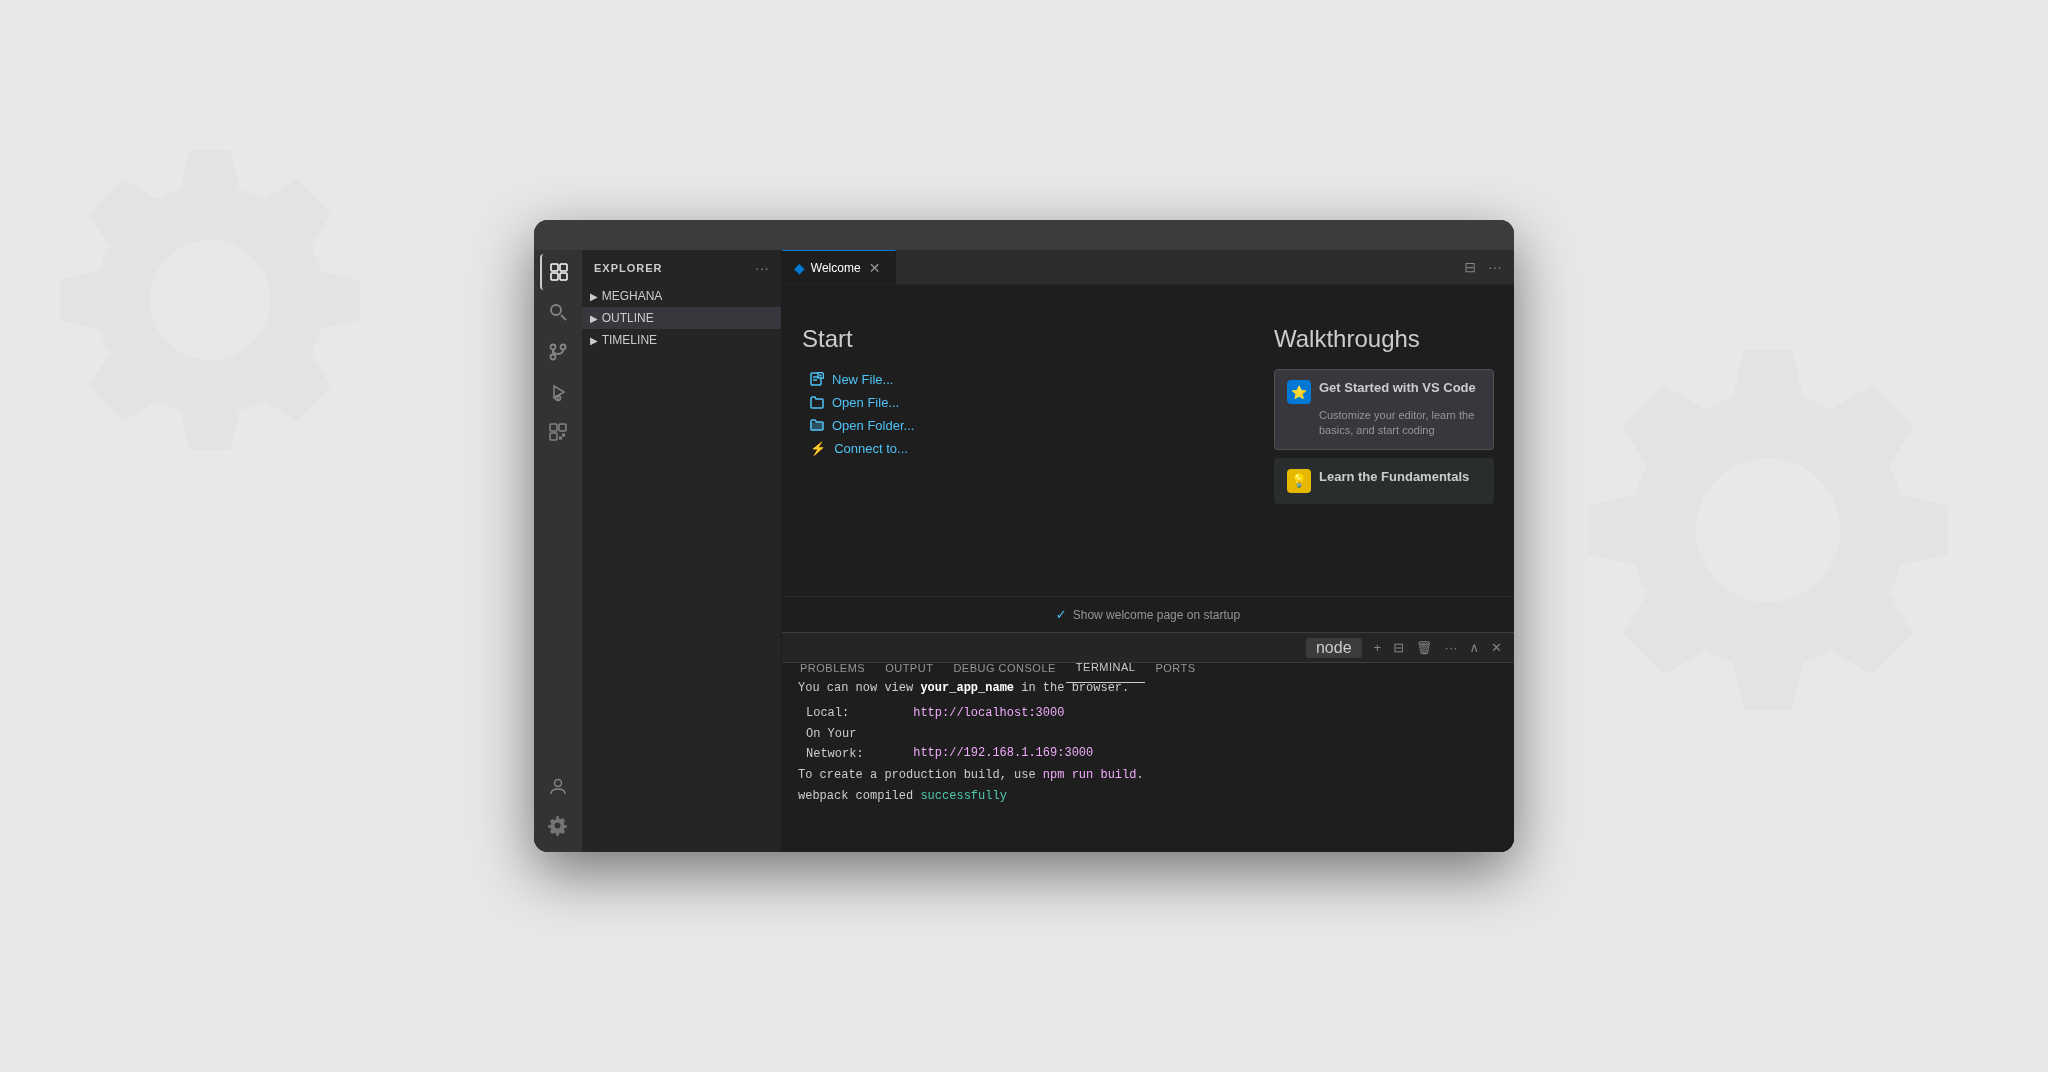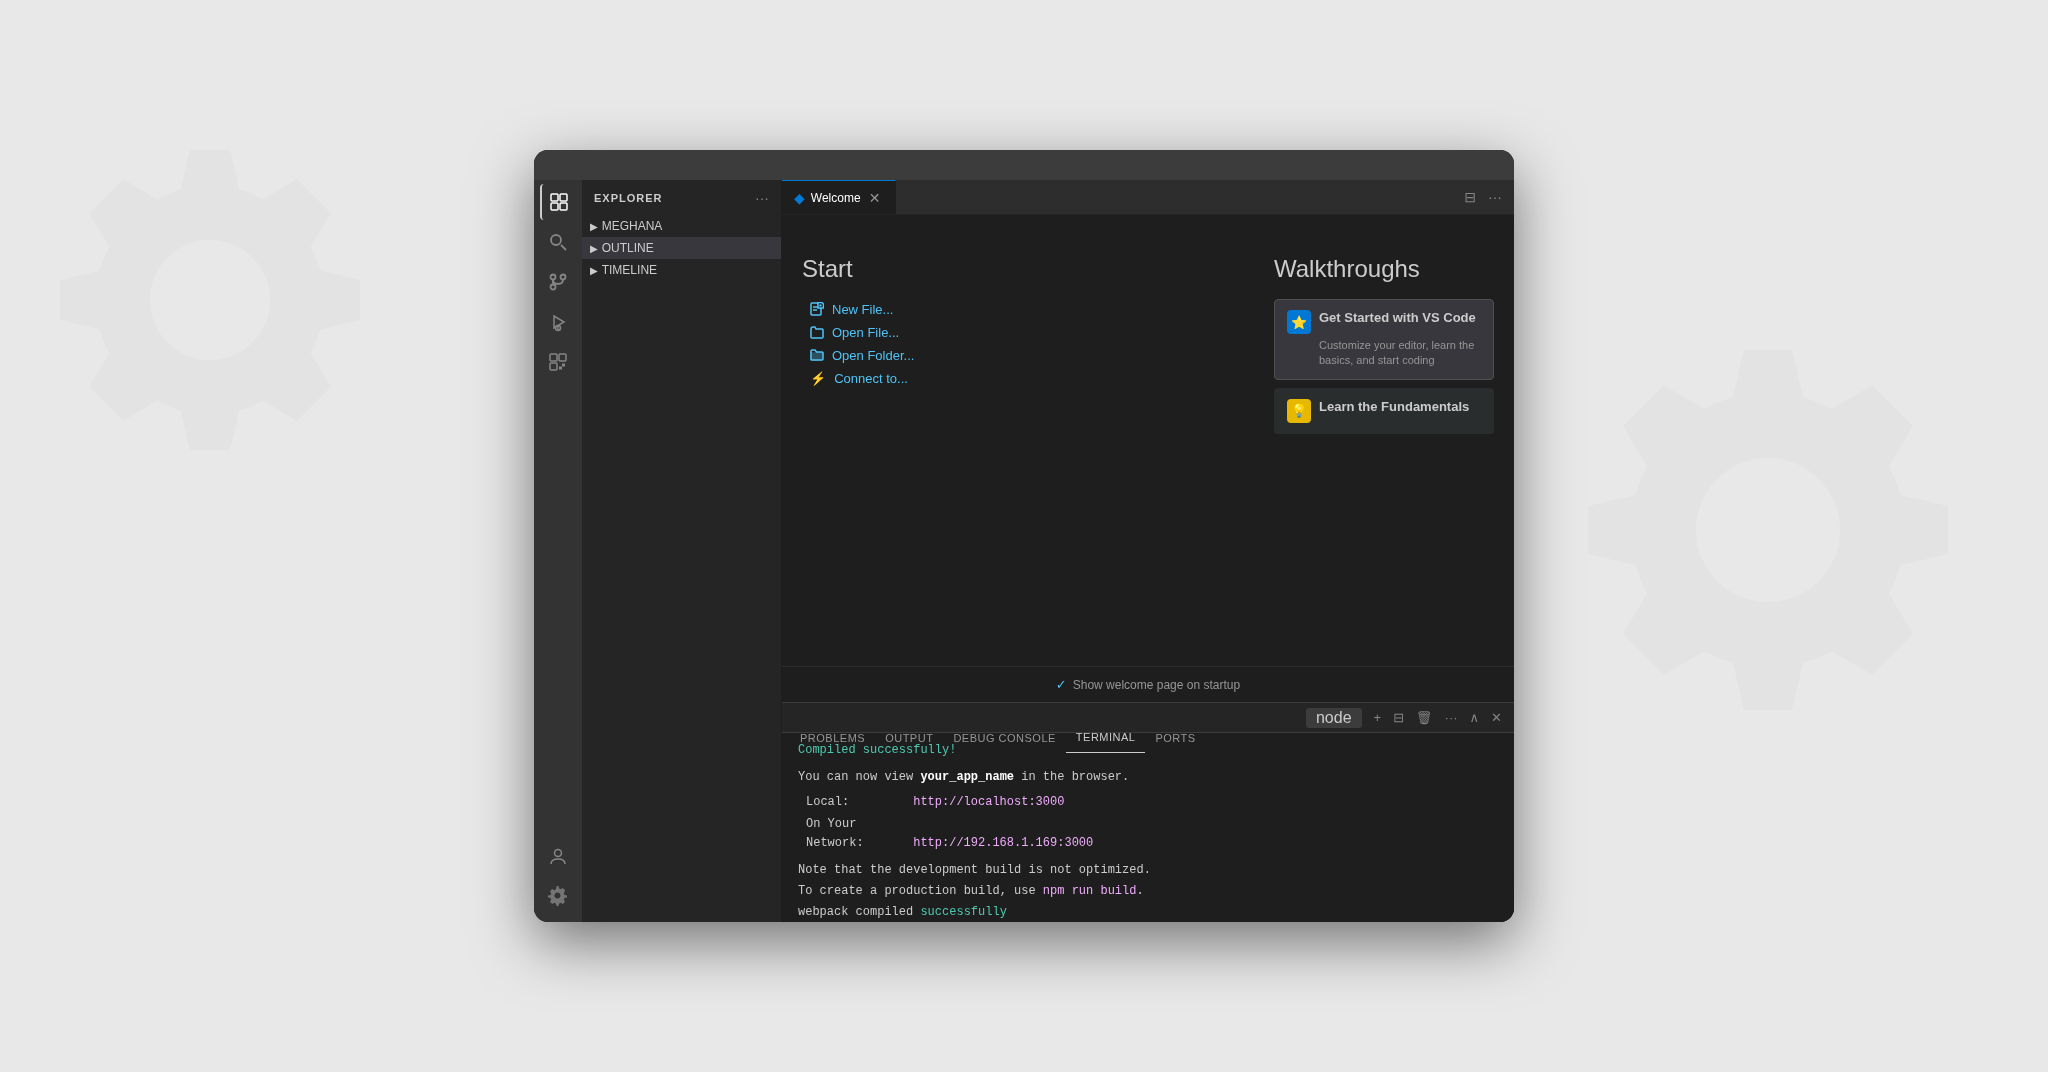--- a/index.html
+++ b/index.html
@@ -11,21 +11,21 @@
       align-items: center;
       justify-content: center;
       font-family: -apple-system, BlinkMacSystemFont, 'Segoe UI', sans-serif;
       overflow: hidden;
       position: relative;
     }
 
     
     .vscode-window {
       width: 980px;
-      height: 772px;
+      height: 632px;
       background: #1e1e1e;
       border-radius: 14px;
       overflow: hidden;
       display: flex;
       flex-direction: column;
       box-shadow: 0 20px 60px rgba(0,0,0,0.5);
       position: relative;
       z-index: 10;
     }
 
@@ -598,39 +598,33 @@
             <span class="panel-action">+</span>
             <span class="panel-action">⊟</span>
             <span class="panel-action">🗑</span>
             <span class="panel-action">···</span>
             <span class="panel-action">∧</span>
             <span class="panel-action">✕</span>
           </div>
         </div>
 
         <div class="terminal-content">
-          <div class="term-line">
-            <span class="term-success">Compiled successfully!</span>
-          </div>
           <div class="term-line" style="margin-top:8px;">
             <span>
               <span>You can now view </span><span class="term-bold">your_app_name</span><span> in the browser.</span>
             </span>
           </div>
           <div class="term-line" style="margin-top:6px;margin-left:8px;">
             <span style="display:inline-block;width:100px;"><span>Local:</span></span>
             <span class="term-link">http://localhost:3000</span>
           </div>
           <div class="term-line" style="margin-left:8px;">
             <span style="display:inline-block;width:100px;"><span>On Your Network:</span></span>
             <span class="term-link">http://192.168.1.169:3000</span>
           </div>
-          <div class="term-line" style="margin-top:8px;">
-            <span>Note that the development build is not optimized.</span>
-          </div>
           <div class="term-line">
             <span>
               <span>To create a production build, use </span><span class="term-link">npm run build</span><span>.</span>
             </span>
           </div>
           <div class="term-line" style="">
             <span>
               <span>webpack compiled </span><span class="term-success">successfully</span>
             </span>
           </div>

